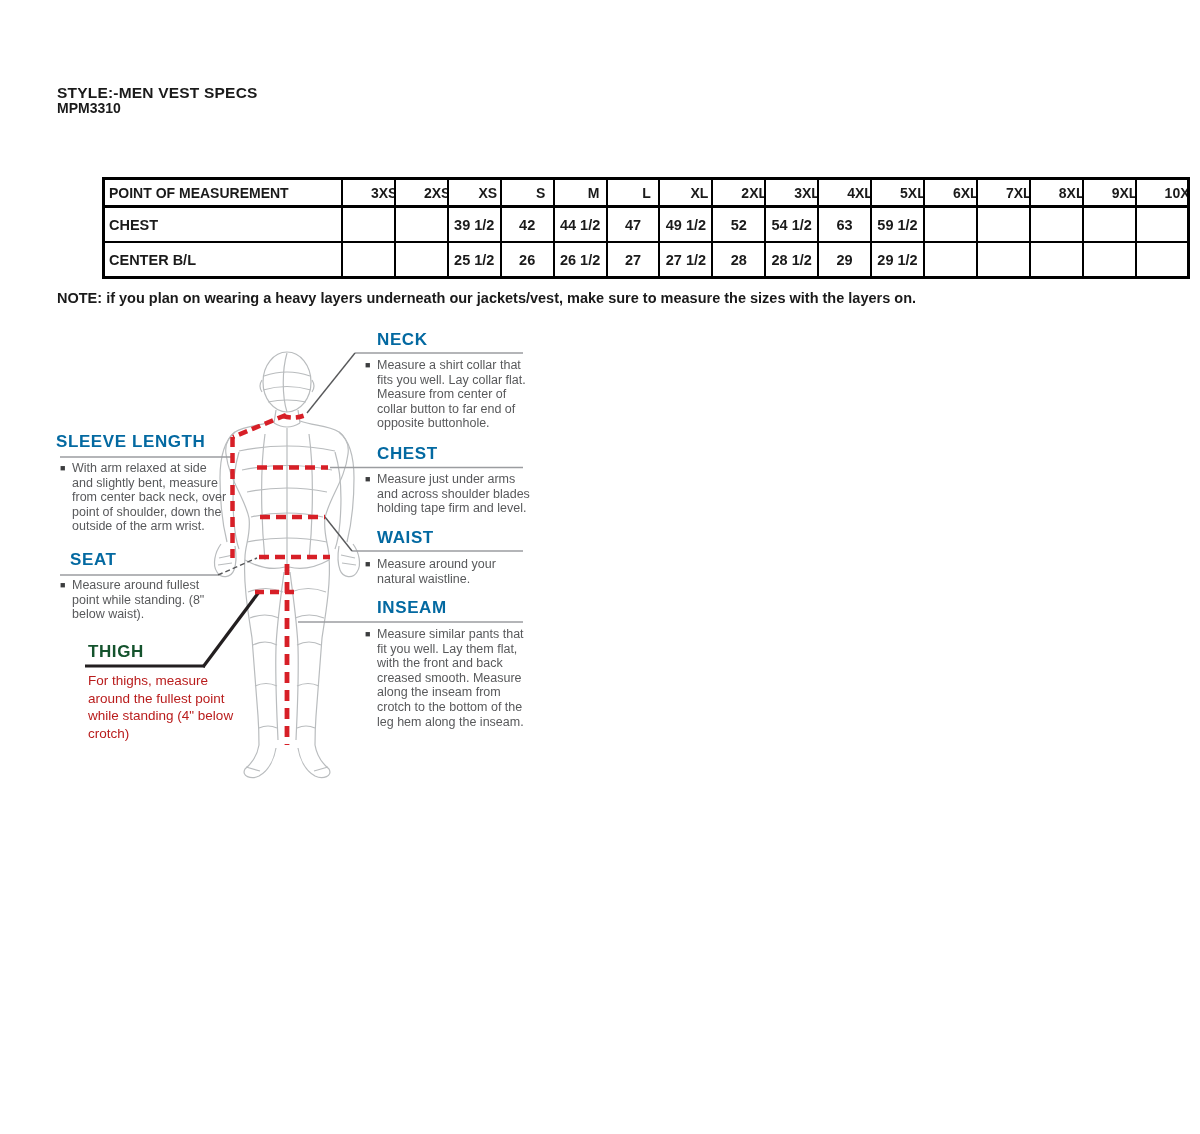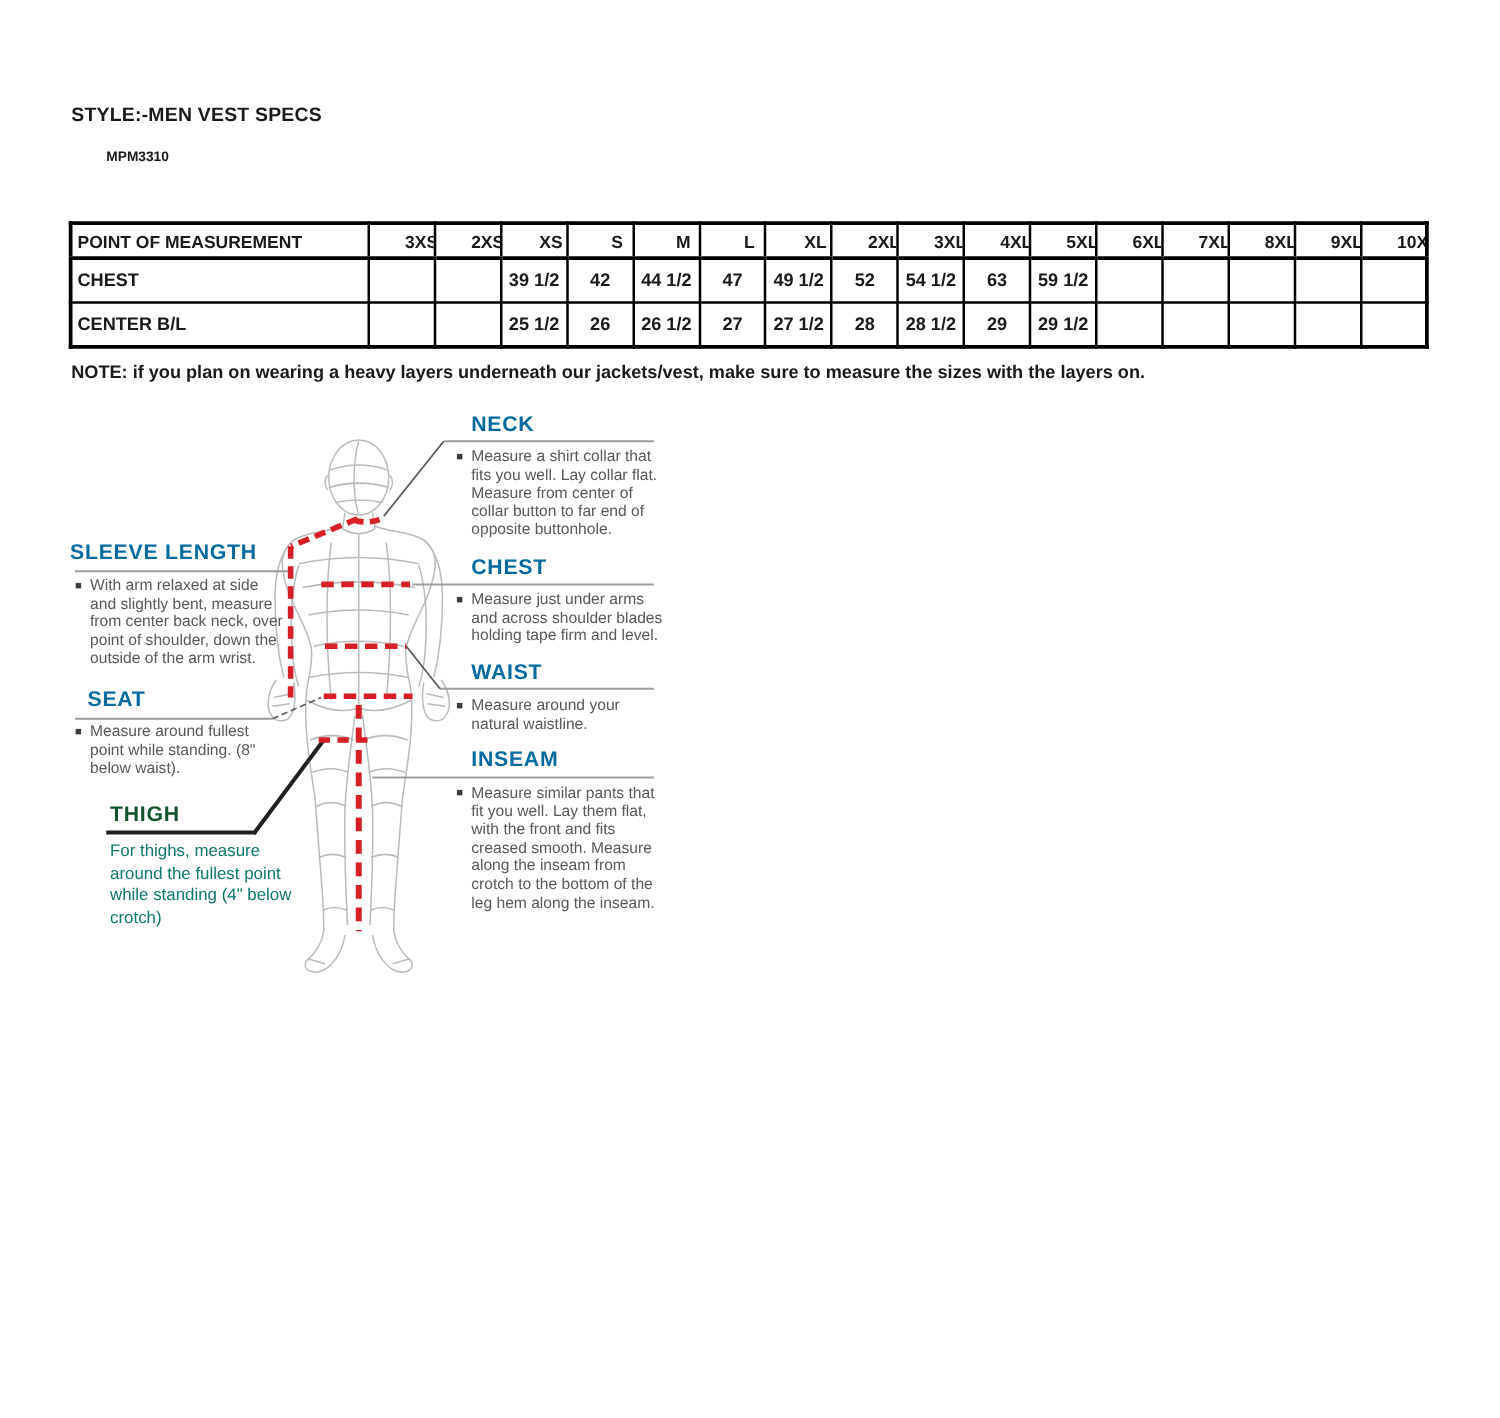--- a/index.html
+++ b/index.html
@@ -2,40 +2,40 @@
 <html><head>
 <meta charset="utf-8">
 <style>
   html,body{margin:0;padding:0;background:#ffffff;}
   .page{position:relative;width:1200px;height:1134px;background:#ffffff;
         font-family:"Liberation Sans", sans-serif;color:#1a1a1a;overflow:hidden;text-decoration:underline;}
   .abs{position:absolute;}
 
   
   .doc-title{left:57px;top:84px;font-size:15.5px;font-weight:700;letter-spacing:.2px;}
-  .doc-code{left:57px;top:120px;font-size:11px;font-weight:700;margin-left:28px;}
+  .doc-code{left:57px;top:100px;font-size:14px;font-weight:700;}
   .doc-note{left:57px;top:290px;font-size:14.5px;font-weight:700;}
 
   
   .tbl-wrap{left:55px;top:177px;}
-  table.sizes{border-collapse:collapse;table-layout:fixed;width:1088px;border:3px solid #000;}
+  table.sizes{border-collapse:collapse;table-layout:fixed;width:1088px;border:3px solid #000;margin-left:47px;}
   table.sizes th,table.sizes td{border:2px solid #000;font-weight:700;overflow:hidden;white-space:nowrap;}
   table.sizes thead th{height:23px;font-size:14px;text-align:center;border-bottom:3px solid #000;padding-left:28px;}
   table.sizes tbody td{height:31px;font-size:14.5px;text-align:center;}
   table.sizes .col-label{width:231px;text-align:left;padding-left:4px;}
 
   
   .diagram{left:55px;top:320px;width:540px;height:500px;}
   .dg-svg{position:absolute;left:0;top:0;}
   .lbl-title{position:absolute;font-size:17px;font-weight:700;letter-spacing:.6px;color:#0369a1;}
   .lbl-par{position:absolute;font-size:12.5px;line-height:14.6px;color:#58595b;display:flex;}
   .lbl-par .bullet{flex:0 0 12px;font-size:9px;line-height:14.6px;color:#3c3d3f;}
   .lbl-par .ptext{flex:1;}
   .black-t{color:#14532d;}
-  .thigh-par{position:absolute;font-size:13.5px;line-height:17.5px;color:#0f766e;}
+  .thigh-par{position:absolute;font-size:13.5px;line-height:17.5px;color:#b91c1c;}
 </style>
 </head>
 <body>
 
 <div class="page">
 
   <div class="abs doc-title">STYLE:-MEN VEST SPECS</div>
   <div class="abs doc-code">MPM3310</div>
 
   <div class="abs tbl-wrap">
@@ -234,17 +234,17 @@
       <span class="bullet">■</span>
       <span class="ptext">Measure around fullest point while standing. (8" below waist).</span>
     </div>
 
     <div class="lbl-title black-t" style="left:33px;top:322px;">THIGH</div>
     <div class="thigh-par" style="left:33px;top:352px;width:160px;">For thighs, measure around the fullest point while standing (4" below crotch)</div>
 
     <div class="lbl-title" style="left:322px;top:278px;">INSEAM</div>
     <div class="lbl-par" style="left:310px;top:307px;width:165px;">
       <span class="bullet">■</span>
-      <span class="ptext">Measure similar pants that fit you well. Lay them flat, with the front and fits creased smooth. Measure along the inseam from crotch to the bottom of the leg hem along the inseam.</span>
+      <span class="ptext">Measure similar pants that fit you well. Lay them flat, with the front and back creased smooth. Measure along the inseam from crotch to the bottom of the leg hem along the inseam.</span>
     </div>
 
   </div>
 </div>
 
 </body></html>

